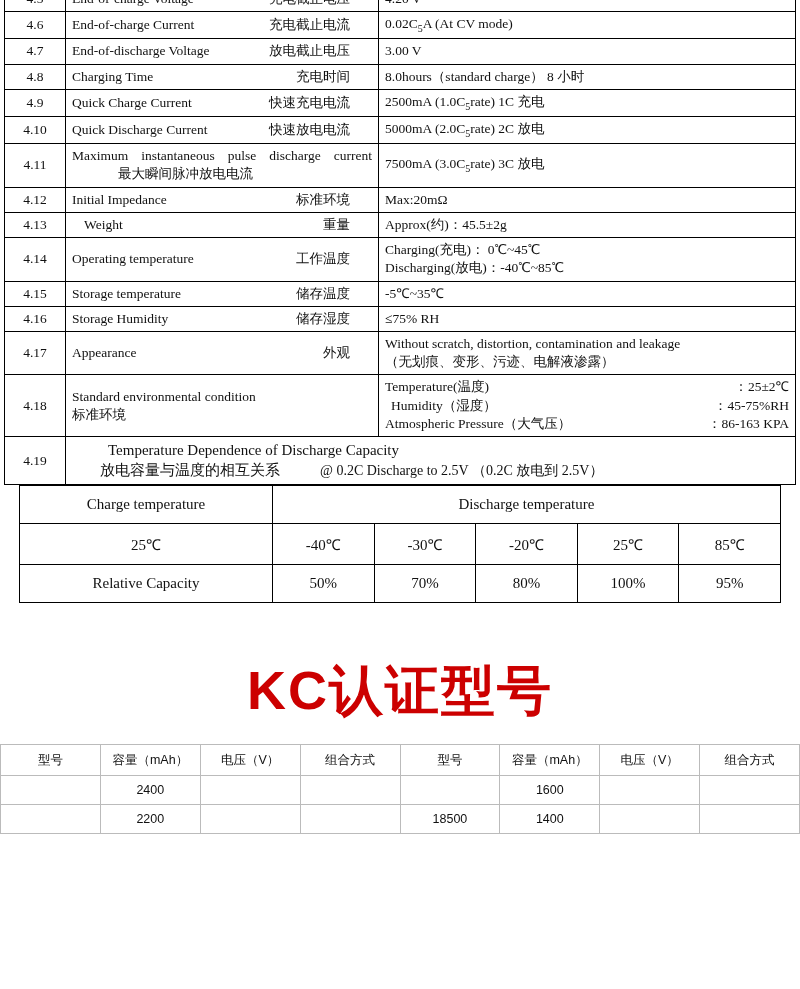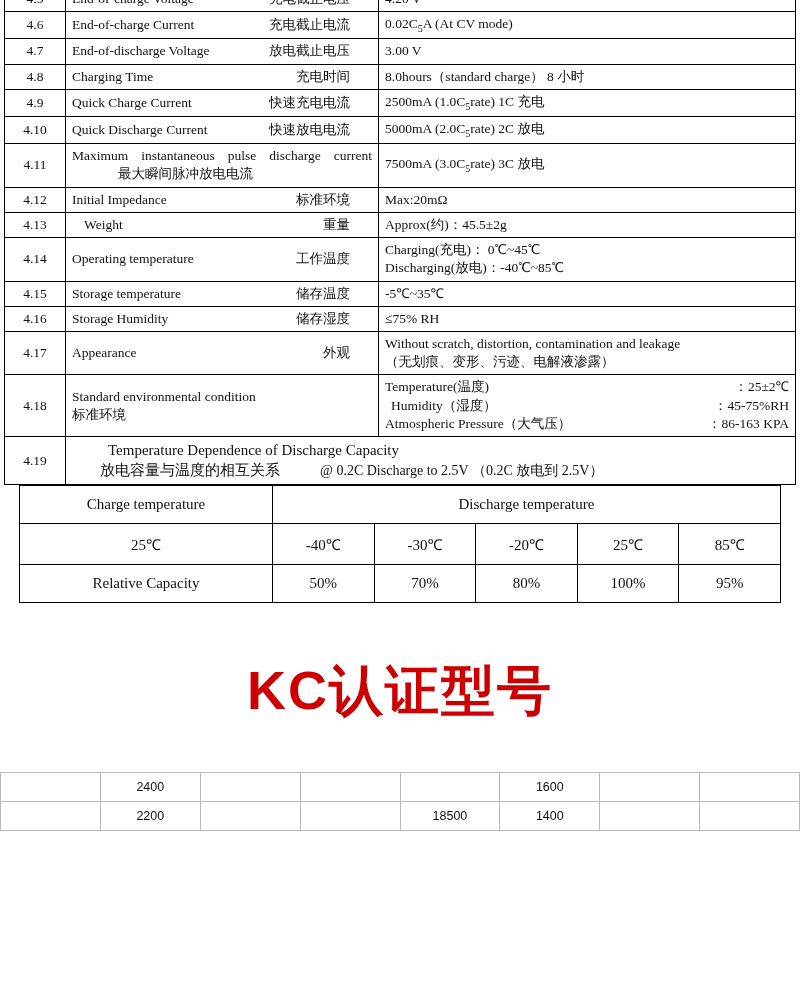--- a/index.html
+++ b/index.html
@@ -106,21 +106,21 @@
   td.temp-label { width: 244px; }
   .big25 { font-size: 19px; }
 
   
   .kc-title {
     text-align: center;
     color: #cc0000;
     font-weight: bold;
     font-size: 54px;
     letter-spacing: 2px;
-    margin: 52px 0 44px 0;
+    margin: 52px 0 16px 0;
     font-family: "Liberation Sans", sans-serif;
   }
 
   
   table.models {
     border-collapse: collapse;
     width: 800px;
     table-layout: fixed;
     font-family: "Liberation Sans", sans-serif;
   }
@@ -362,20 +362,30 @@
       </tr>
     </tbody>
   </table>
 
   <div class="kc-title">KC认证型号</div>
 
   <div class="models-wrap">
     <table class="models">
       <tbody>
         <tr>
+          <td class="hdr">型号</td>
+          <td class="hdr">容量（mAh）</td>
+          <td class="hdr">电压（V）</td>
+          <td class="hdr">组合方式</td>
+          <td class="hdr">型号</td>
+          <td class="hdr">容量（mAh）</td>
+          <td class="hdr">电压（V）</td>
+          <td class="hdr">组合方式</td>
+        </tr>
+        <tr>
           <td></td>
           <td>2400</td>
           <td></td>
           <td></td>
           <td></td>
           <td>1600</td>
           <td></td>
           <td></td>
         </tr>
         <tr>

